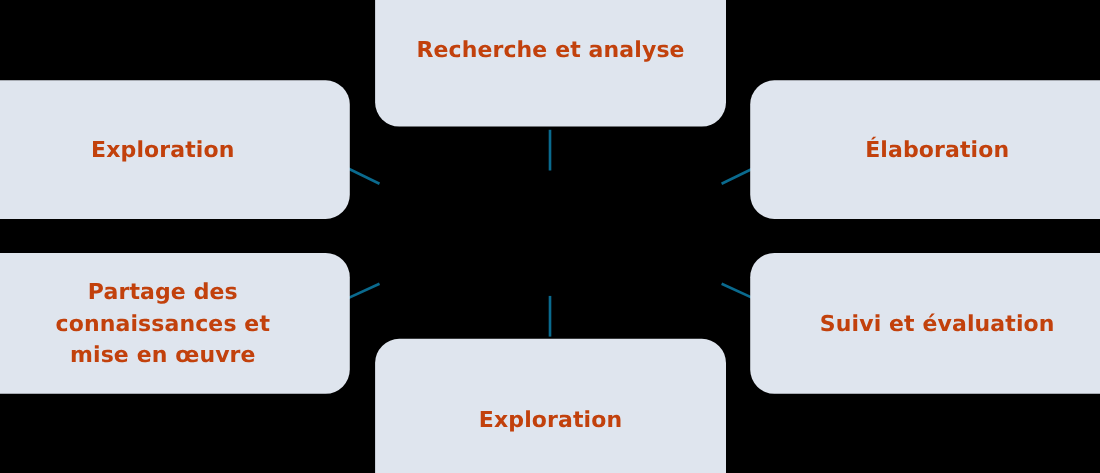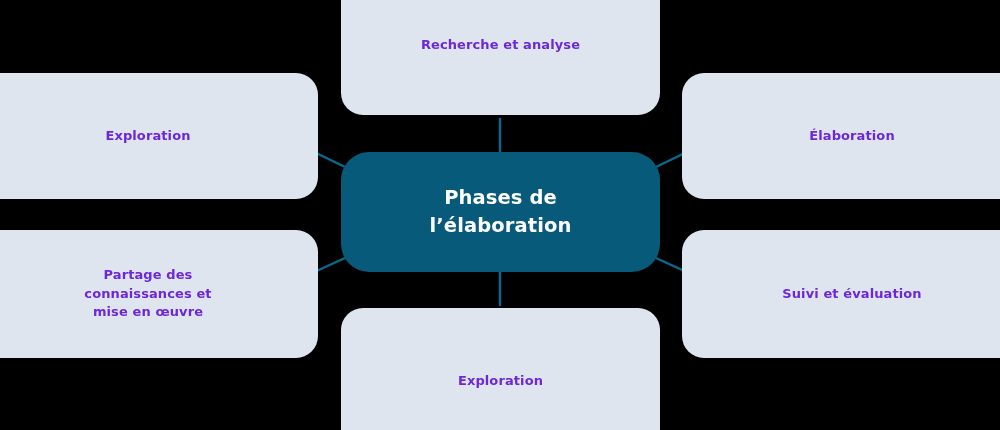--- a/index.html
+++ b/index.html
@@ -36,22 +36,22 @@
     font-weight: bold;
     line-height: 1.42;
     letter-spacing: 0.1px;
     white-space: pre-line;
   }
   .satellite {
     background: #dfe5ee;
     border-radius: 22px;
   }
   .satellite .node-label {
-    color: #6d28d9;
-    font-size: 13px;
+    color: #c2410c;
+    font-size: 20px;
   }
   .hub {
     background: #075a79;
     border-radius: 28px;
   }
   .hub .node-label {
     color: #ffffff;
     font-size: 19.5px;
   }
 
@@ -97,18 +97,14 @@
   </div>
 
   <div class="node satellite" id="node-botright">
     <span class="node-label">Suivi et évaluation</span>
   </div>
 
   <div class="node satellite" id="node-bottom">
     <span class="node-label">Exploration</span>
   </div>
 
-  <div class="node hub" id="node-hub">
-    <span class="node-label">Phases de
-l’élaboration</span>
-  </div>
 
 </div>
 
 </body></html>

